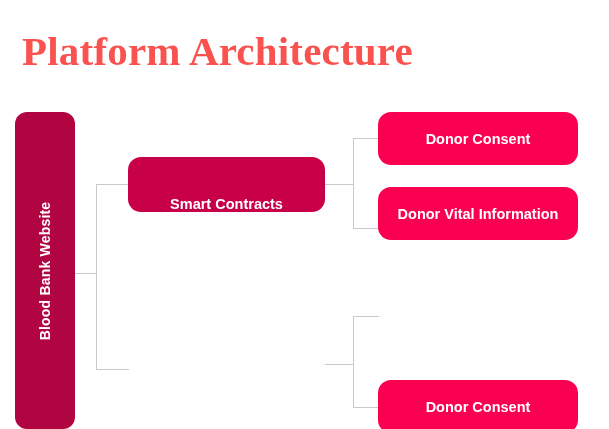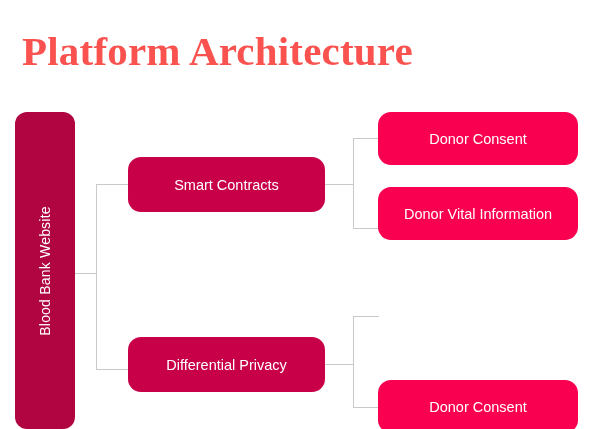--- a/index.html
+++ b/index.html
@@ -47,21 +47,21 @@
 
   
   .node {
     position: absolute;
     box-sizing: border-box;
     display: flex;
     align-items: center;
     justify-content: center;
     color: #ffffff;
     font-family: "Liberation Sans", sans-serif;
-    font-weight: normal;
+    font-weight: bold;
     text-align: center;
   }
 
   .node-root {
     left: 15px;
     top: 88px;
     width: 60px;
     height: 317px;
     background: #b00540;
     border-radius: 12px;
@@ -74,21 +74,21 @@
   }
 
   .node-mid {
     left: 128px;
     width: 197px;
     height: 55px;
     background: #c80048;
     border-radius: 13px;
     font-size: 14.5px;
   }
-  .node-mid.m1 { top: 133px; }
+  .node-mid.m1 { top: 133px; align-items: flex-end; }
   .node-mid.m2 { top: 313px; }
 
   .node-leaf {
     left: 378px;
     width: 200px;
     height: 53px;
     background: #fa0050;
     border-radius: 13px;
     font-size: 14.5px;
   }
@@ -120,23 +120,20 @@
   <div class="line h" style="left:353px; top:383px; width:26px;"></div>
 
   <div class="node node-root">
     <span class="vlabel">Blood Bank Website</span>
   </div>
 
   <div class="node node-mid m1">
     <span>Smart Contracts</span>
   </div>
 
-  <div class="node node-mid m2">
-    <span>Differential Privacy</span>
-  </div>
 
   <div class="node node-leaf l1">
     <span>Donor Consent</span>
   </div>
 
   <div class="node node-leaf l2">
     <span>Donor Vital Information</span>
   </div>
 
 

